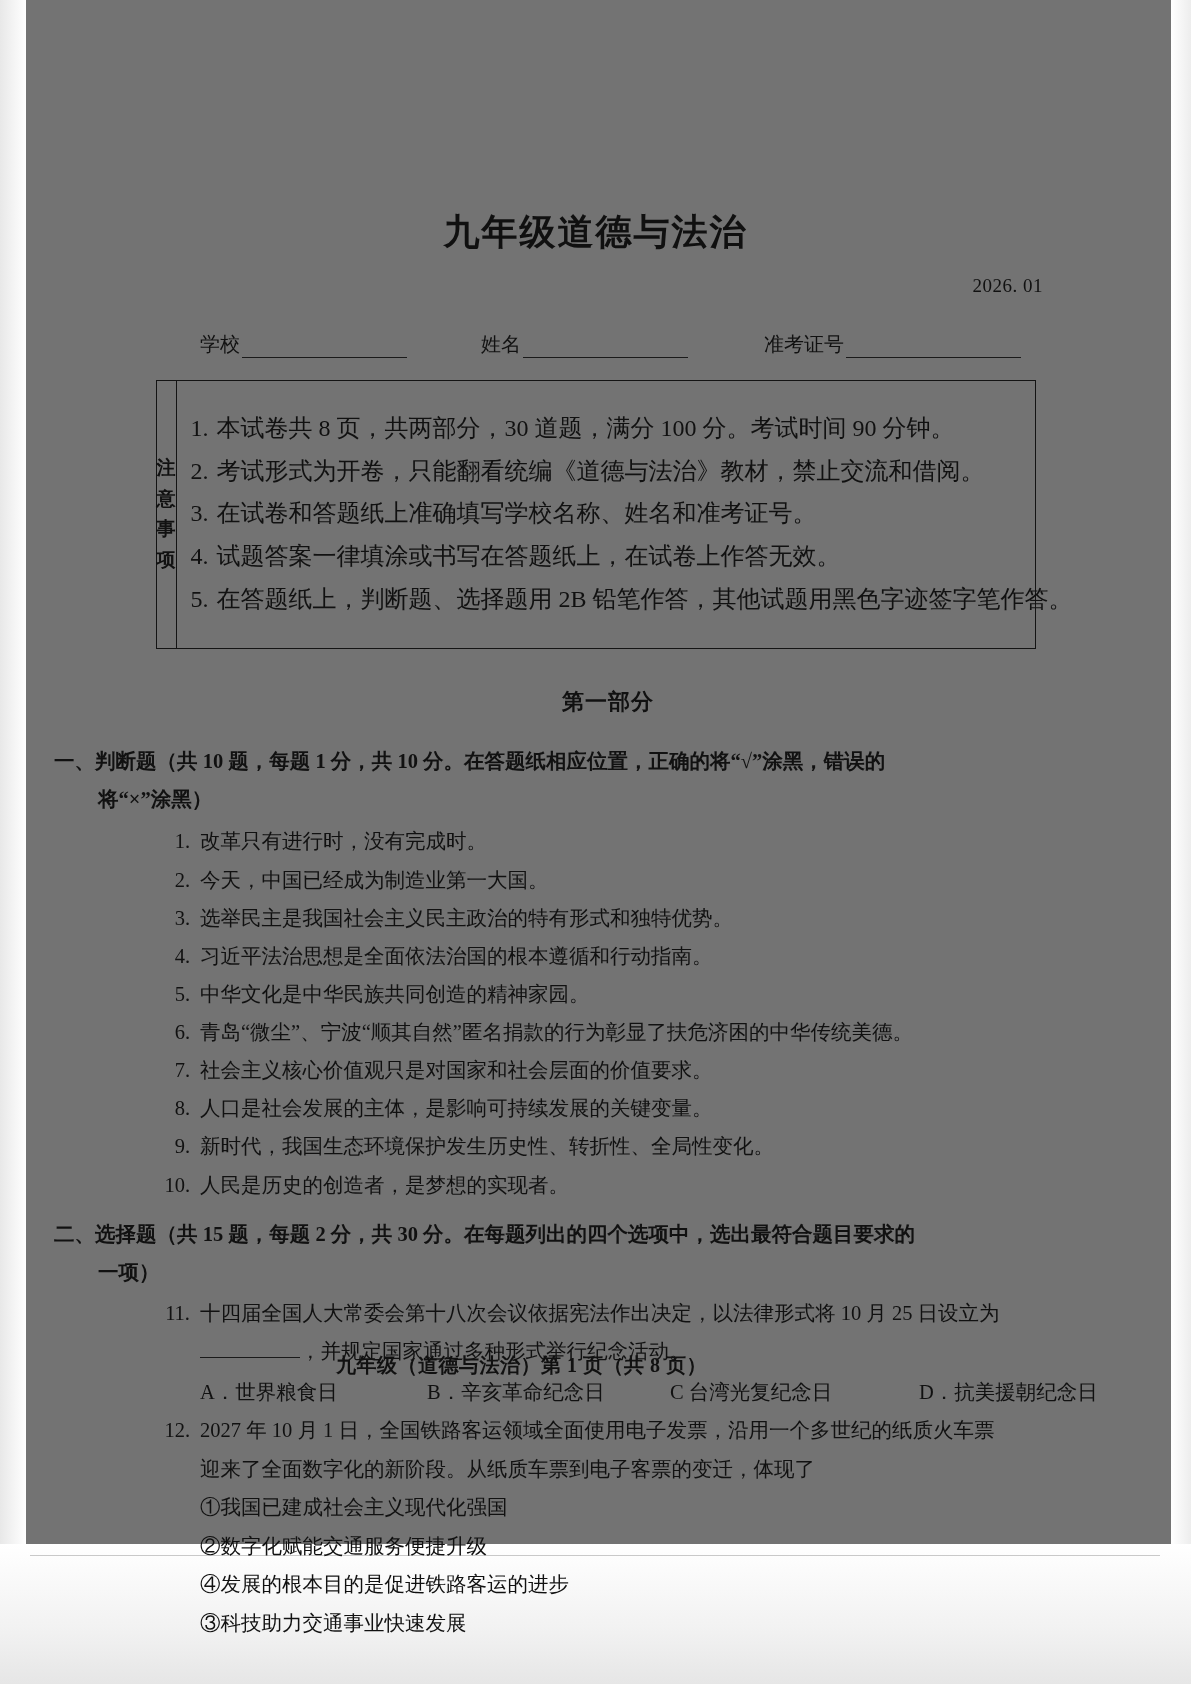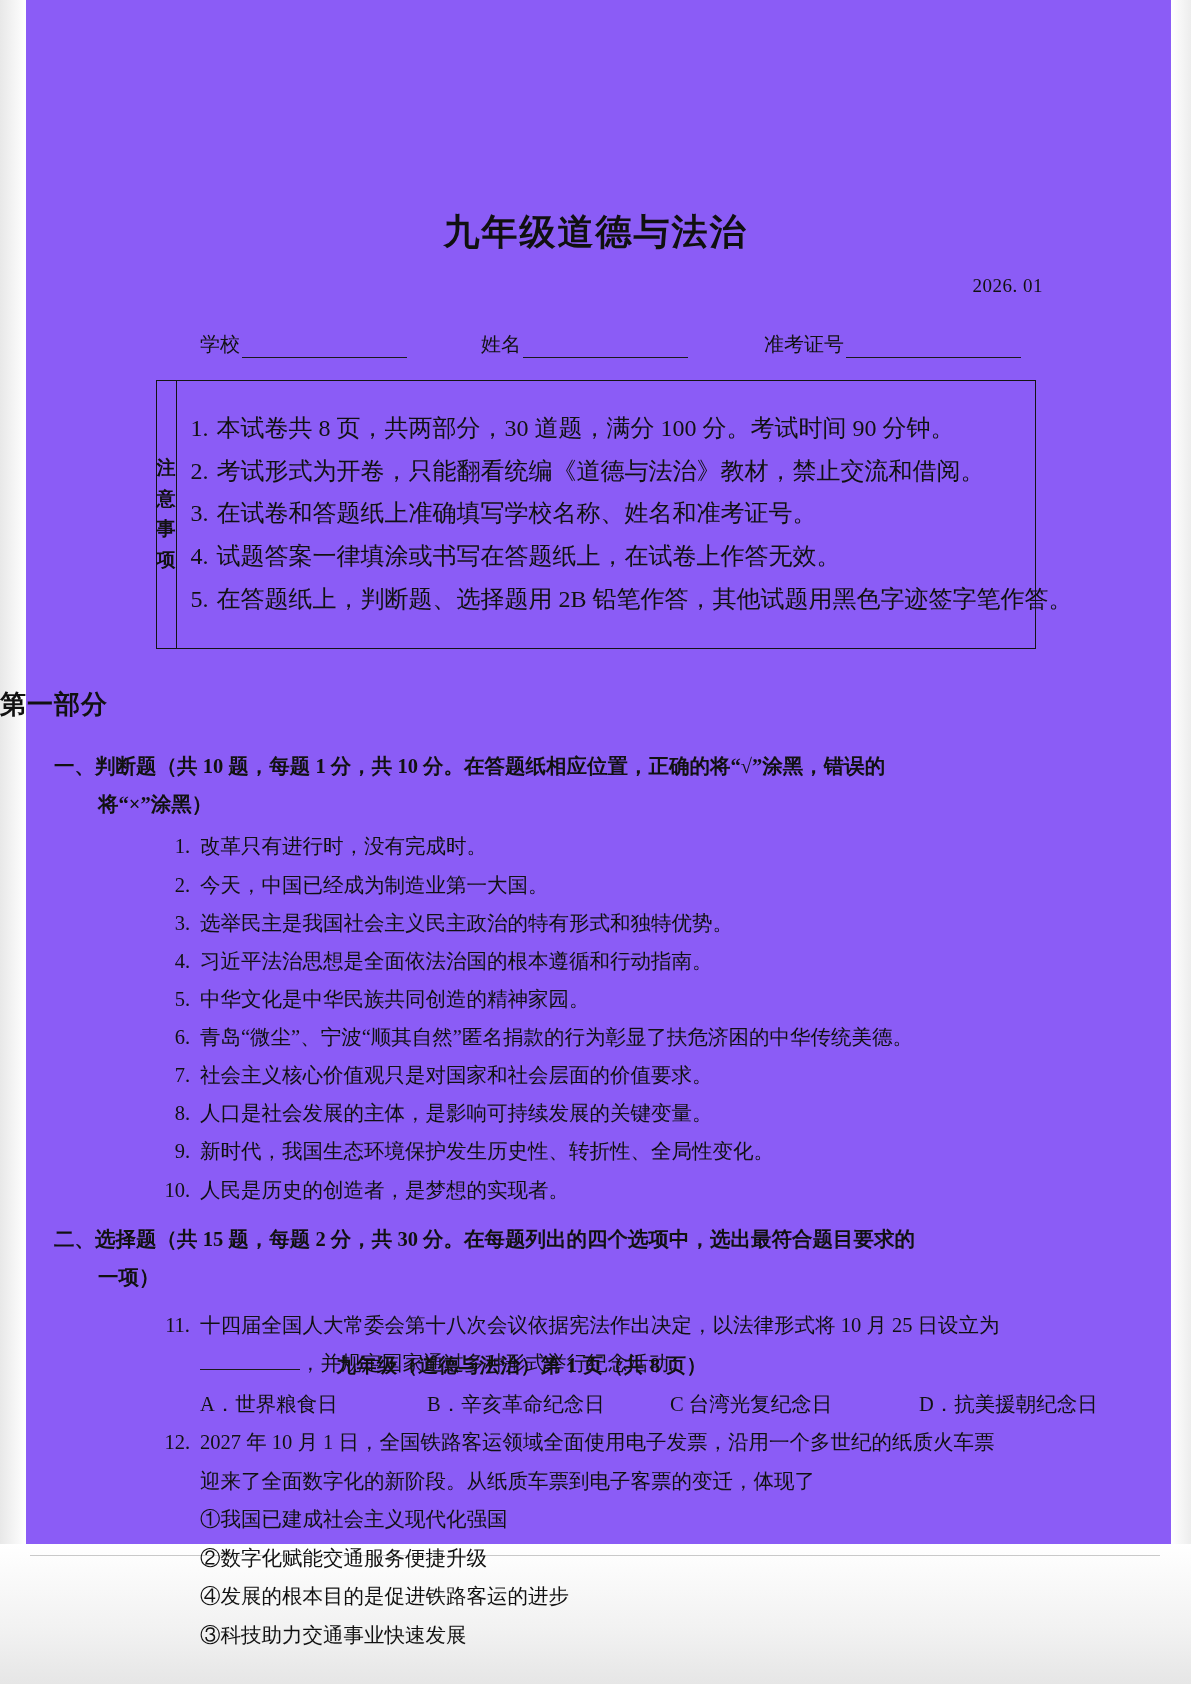--- a/index.html
+++ b/index.html
@@ -13,21 +13,21 @@
     font-family: "Liberation Serif", "DejaVu Serif", serif;
     color: #111;
     position: relative;
     overflow: hidden;
   }
   .page {
     position: absolute;
     left: 0; top: 0;
     width: 1191px;
     height: 1684px;
-    background: #8b5cf6;
+    background: #737373;
   }
   
   .scan-edge-left {
     position: absolute; left: 0; top: 0; width: 26px; height: 1684px;
     background: linear-gradient(to right, #e8e8e8, #ffffff);
   }
   .scan-edge-right {
     position: absolute; right: 0; top: 0; width: 20px; height: 1684px;
     background: linear-gradient(to left, #ededed, #ffffff);
   }
@@ -112,25 +112,26 @@
     font-size: 24px;
     line-height: 1.78;
     white-space: nowrap;
   }
   .notice-body .num {
     display: inline-block;
     width: 26px;
   }
 
   .part-title {
-    text-align: left;
-    font-weight: bold;
-    font-size: 26px;
+    text-align: center;
+    font-weight: bold;
+    font-size: 22px;
     margin-top: 38px;
     letter-spacing: 1px;
+    margin-left: 25px;
   }
 
   .section-head {
     font-weight: bold;
     font-size: 20.5px;
     line-height: 1.85;
     margin-top: 26px;
     padding-left: 76px;
     padding-right: 150px;
     text-indent: -22px;
@@ -148,21 +149,21 @@
   }
   .q .qn {
     width: 40px;
     flex: 0 0 40px;
     text-align: right;
     padding-right: 10px;
     box-sizing: border-box;
   }
   .q .qt { flex: 1; }
 
-  .mc { margin-top: 9px; }
+  .mc { margin-top: 2px; }
   .mcq {
     font-size: 20.5px;
     line-height: 1.88;
     padding-left: 160px;
     padding-right: 128px;
     display: flex;
     align-items: flex-start;
   }
   .mcq .qn {
     width: 40px;

